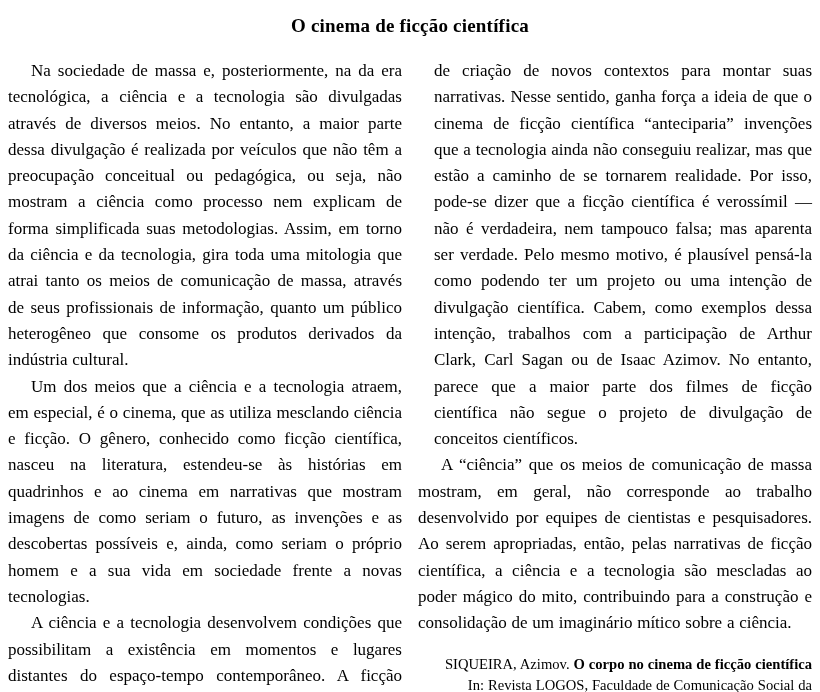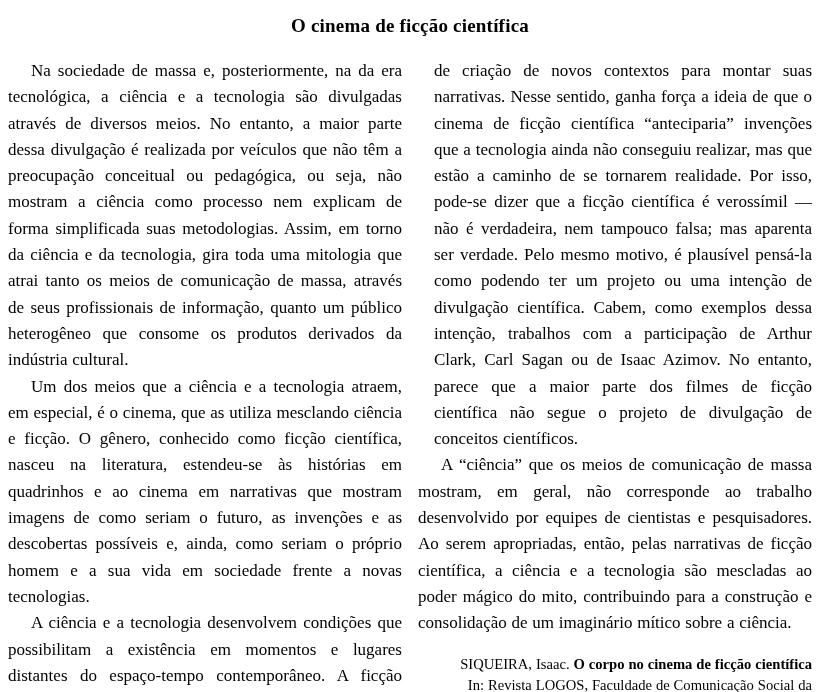--- a/index.html
+++ b/index.html
@@ -77,20 +77,20 @@
       <p class="para">Na sociedade de massa e, posteriormente, na da era tecnológica, a ciência e a tecnologia são divulgadas através de diversos meios. No entanto, a maior parte dessa divulgação é realizada por veículos que não têm a preocupação conceitual ou pedagógica, ou seja, não mostram a ciência como processo nem explicam de forma simplificada suas metodologias. Assim, em torno da ciência e da tecnologia, gira toda uma mitologia que atrai tanto os meios de comunicação de massa, através de seus profissionais de informação, quanto um público heterogêneo que consome os produtos derivados da indústria cultural.</p>
       <p class="para">Um dos meios que a ciência e a tecnologia atraem, em especial, é o cinema, que as utiliza mesclando ciência e ficção. O gênero, conhecido como ficção científica, nasceu na literatura, estendeu-se às histórias em quadrinhos e ao cinema em narrativas que mostram imagens de como seriam o futuro, as invenções e as descobertas possíveis e, ainda, como seriam o próprio homem e a sua vida em sociedade frente a novas tecnologias.</p>
       <p class="para">A ciência e a tecnologia desenvolvem condições que possibilitam a existência em momentos e lugares distantes do espaço-tempo contemporâneo. A ficção científica apropria-se dessa possibilidade</p>
     </div>
 
     <div class="col">
       <p class="para continuation">de criação de novos contextos para montar suas narrativas. Nesse sentido, ganha força a ideia de que o cinema de ficção científica “anteciparia” invenções que a tecnologia ainda não conseguiu realizar, mas que estão a caminho de se tornarem realidade. Por isso, pode-se dizer que a ficção científica é verossímil — não é verdadeira, nem tampouco falsa; mas aparenta ser verdade. Pelo mesmo motivo, é plausível pensá-la como podendo ter um projeto ou uma intenção de divulgação científica. Cabem, como exemplos dessa intenção, trabalhos com a participação de Arthur Clark, Carl Sagan ou de Isaac Azimov. No entanto, parece que a maior parte dos filmes de ficção científica não segue o projeto de divulgação de conceitos científicos.</p>
       <p class="para">A “ciência” que os meios de comunicação de massa mostram, em geral, não corresponde ao trabalho desenvolvido por equipes de cientistas e pesquisadores. Ao serem apropriadas, então, pelas narrativas de ficção científica, a ciência e a tecnologia são mescladas ao poder mágico do mito, contribuindo para a construção e consolidação de um imaginário mítico sobre a ciência.</p>
 
       <div class="citation">
-        <div><span>SIQUEIRA, Isaac. </span><span class="bold">O corpo no cinema de ficção científica</span></div>
+        <div><span>SIQUEIRA, Azimov. </span><span class="bold">O corpo no cinema de ficção científica</span></div>
         <div><span>In: Revista </span><span class="italic">LOGOS</span><span>, Faculdade de Comunicação Social da LOGOS,</span></div>
         <div><span>Ano 9, no 17, 6</span><sup>o</sup><span> semestre de 2002. (Adaptado)</span></div>
       </div>
     </div>
 
   </div>
 </div>
 
 </body></html>

